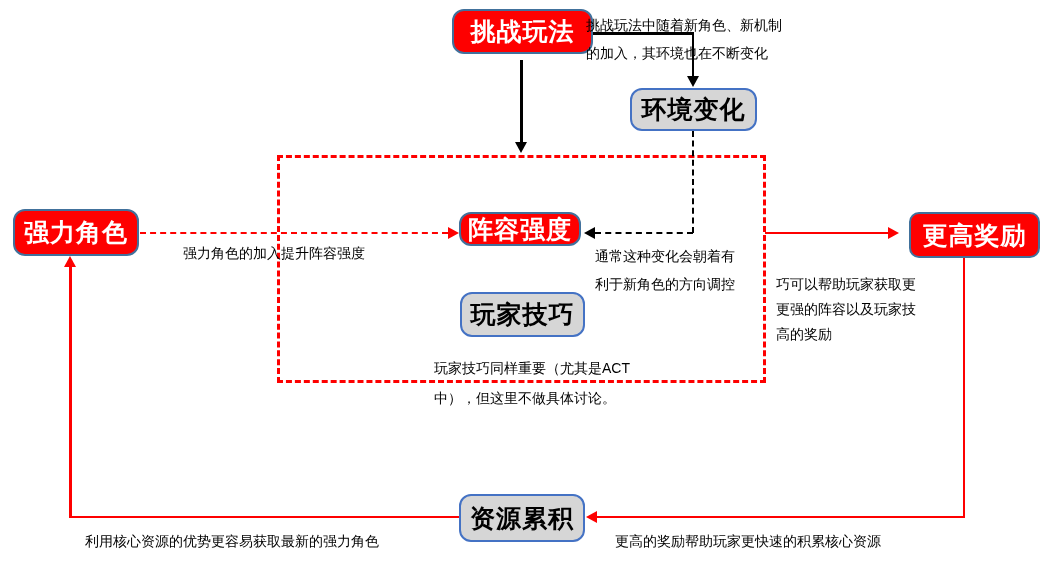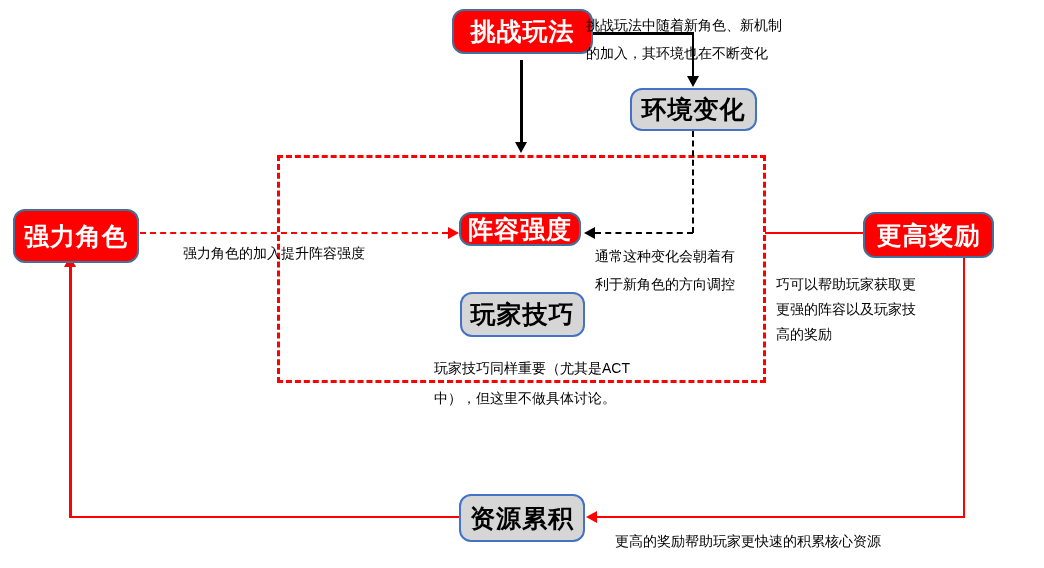--- a/index.html
+++ b/index.html
@@ -80,25 +80,25 @@
     </div>
 
   <div class="node node-red" style="left:459px;top:212px;width:122px;height:34px;">
       <span>阵容强度</span>
     </div>
 
   <div class="node node-gray" style="left:460px;top:292px;width:125px;height:45px;">
       <span>玩家技巧</span>
     </div>
 
-  <div class="node node-red" style="left:13px;top:209px;width:126px;height:54px;">
+  <div class="node node-red" style="left:13px;top:209px;width:126px;height:47px;">
       <span>强力角色</span>
     </div>
 
-  <div class="node node-red" style="left:863px;top:212px;width:131px;height:46px;">
+  <div class="node node-red" style="left:909px;top:212px;width:131px;height:46px;border-radius:10px;">
       <span>更高奖励</span>
     </div>
 
   <div class="node node-gray" style="left:459px;top:494px;width:126px;height:48px;">
       <span>资源累积</span>
     </div>
 
   <div class="note" style="left:586px;top:11px;">
     <div>挑战玩法中随着新角色、新机制</div>
     <div>的加入，其环境也在不断变化</div>
@@ -117,18 +117,21 @@
     <div>巧可以帮助玩家获取更</div>
     <div>更强的阵容以及玩家技</div>
     <div>高的奖励</div>
   </div>
 
   <div class="note lh30" style="left:434px;top:353px;">
     <div>玩家技巧同样重要（尤其是ACT</div>
     <div>中），但这里不做具体讨论。</div>
   </div>
 
+  <div class="note" style="left:85px;top:527px;">
+    <div>利用核心资源的优势更容易获取最新的强力角色</div>
+  </div>
 
   <div class="note" style="left:615px;top:527px;">
     <div>更高的奖励帮助玩家更快速的积累核心资源</div>
   </div>
 
 </div>
 
 </body></html>

